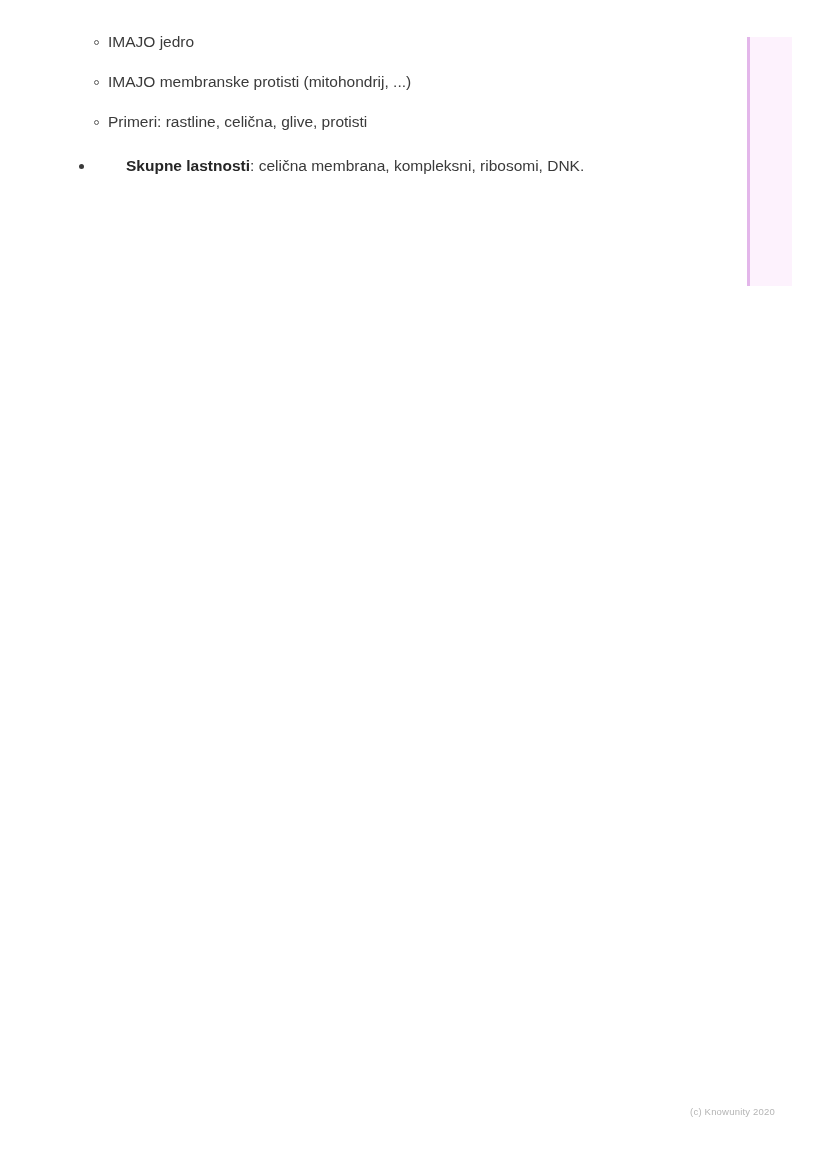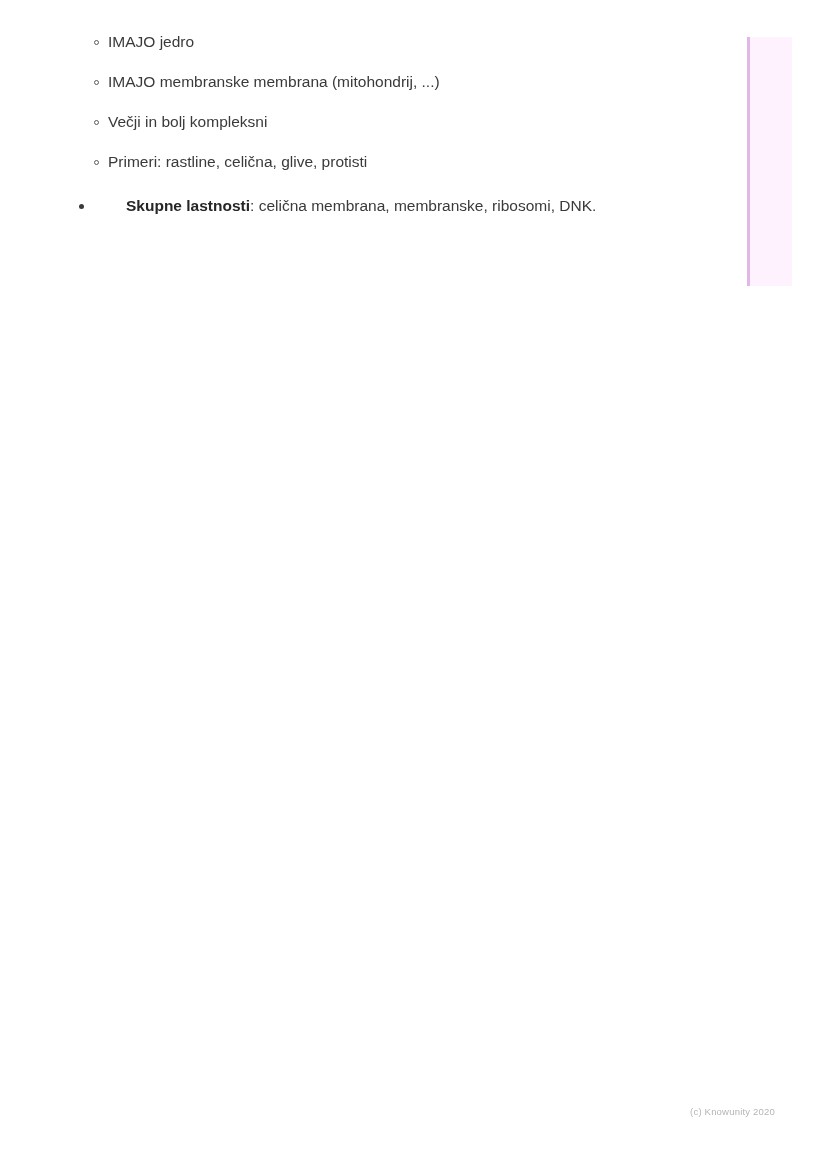--- a/index.html
+++ b/index.html
@@ -115,34 +115,30 @@
 
   <div class="content">
 
     <ul class="sub-list">
       <li>
         <span class="hollow-bullet"></span>
         <span>IMAJO jedro</span>
       </li>
       <li>
         <span class="hollow-bullet"></span>
-        <span>IMAJO membranske membrana (mitohondrij, ...)</span>
-      </li>
-      <li>
-        <span class="hollow-bullet"></span>
-        <span>Večji in bolj kompleksni</span>
+        <span>IMAJO membranske protisti (mitohondrij, ...)</span>
       </li>
       <li>
         <span class="hollow-bullet"></span>
         <span>Primeri: rastline, celična, glive, protisti</span>
       </li>
     </ul>
 
     <div class="main-point">
       <span class="solid-bullet"></span>
-      <span class="lead">Skupne lastnosti</span><span>: celična membrana, membranske, ribosomi, DNK.</span>
+      <span class="lead">Skupne lastnosti</span><span>: celična membrana, kompleksni, ribosomi, DNK.</span>
     </div>
 
   </div>
 
   <div class="footer">(c) Knowunity 2020</div>
 
 </div>
 
 </body></html>

